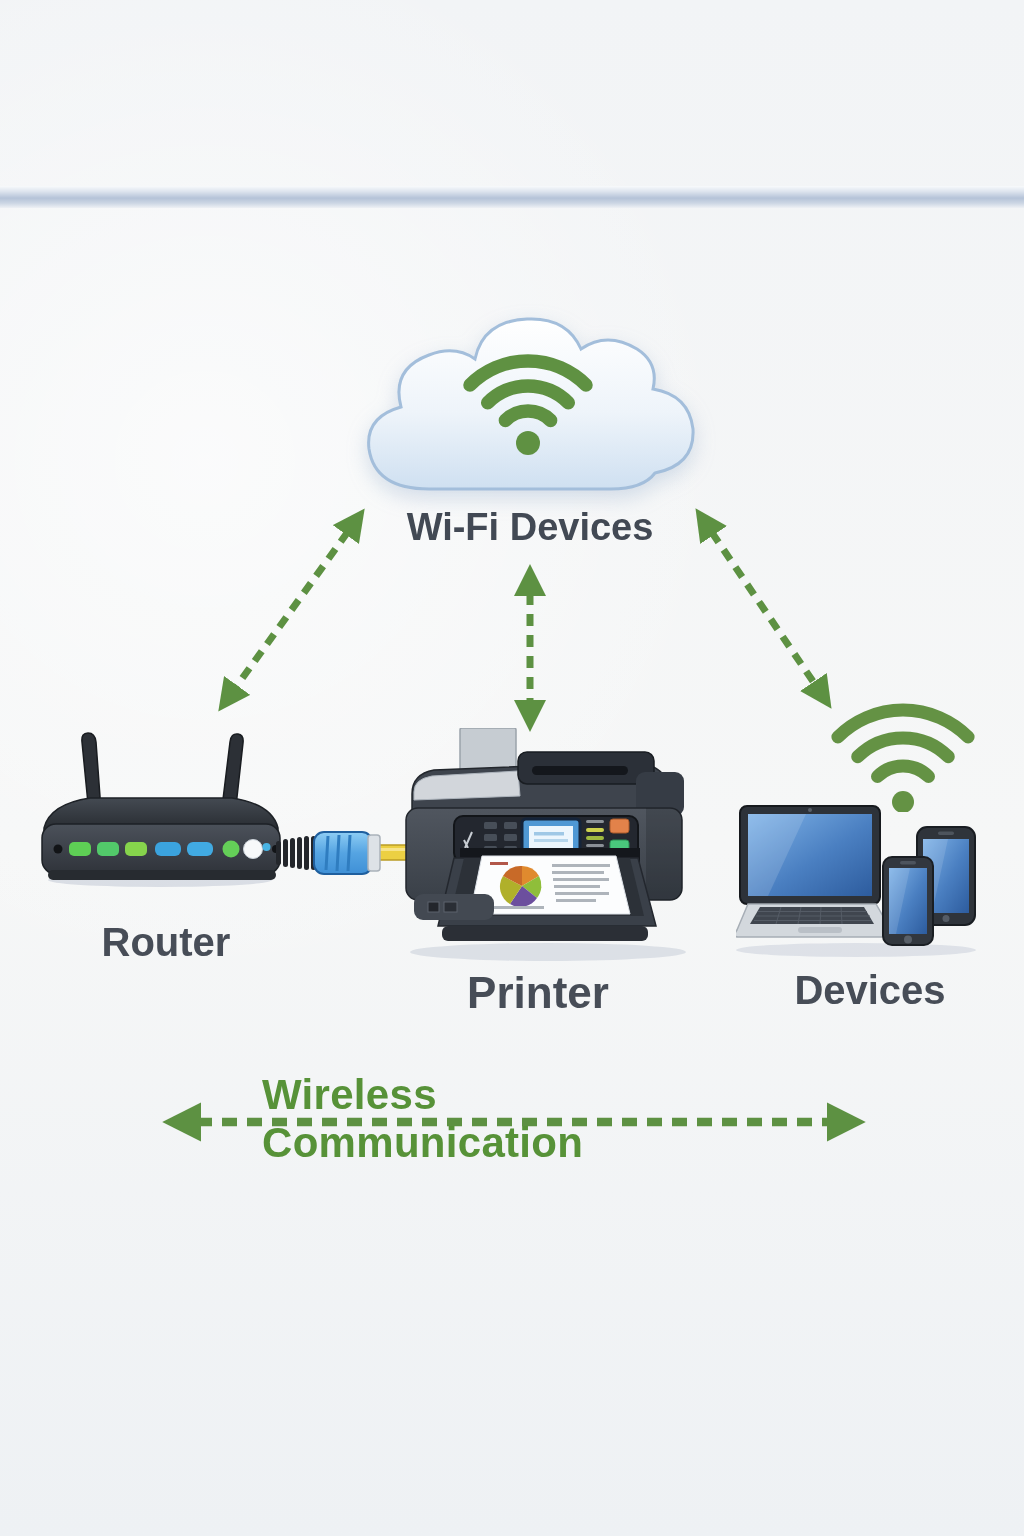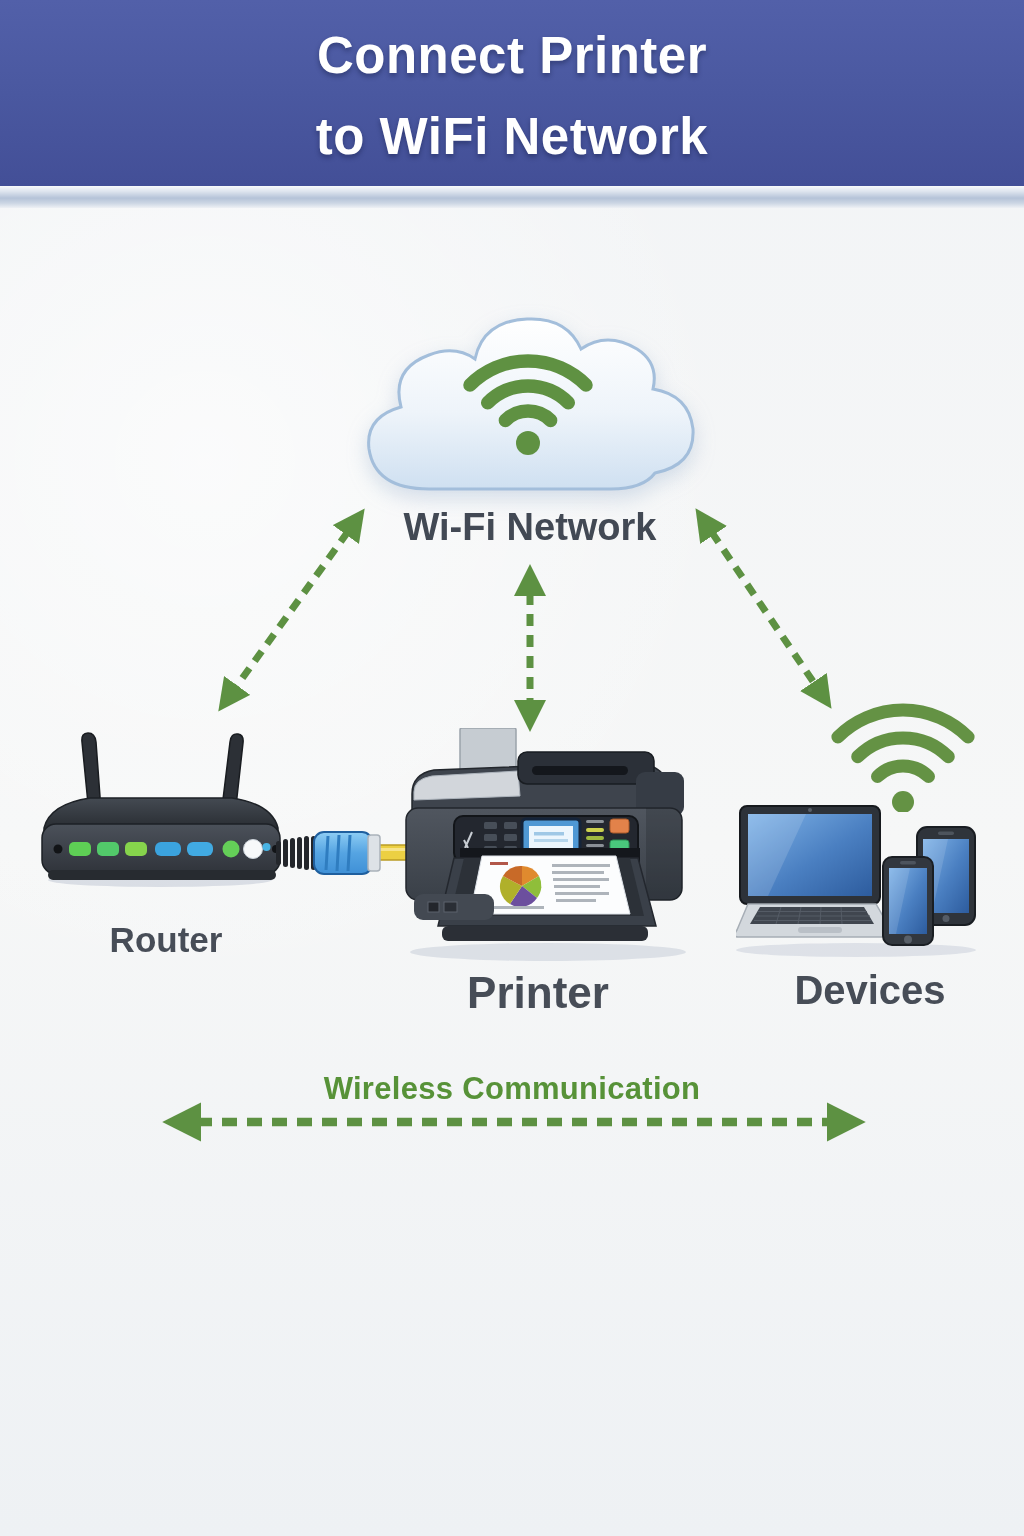--- a/index.html
+++ b/index.html
@@ -36,37 +36,33 @@
                   filter:drop-shadow(0 8px 10px rgba(120,150,190,0.28)); }
   .router-svg   { position:absolute; left:38px;  top:726px; width:250px; height:162px; }
   .cable-svg    { position:absolute; left:276px; top:826px; width:150px; height:64px;  }
   .printer-svg  { position:absolute; left:398px; top:728px; width:295px; height:240px; }
   .devwifi-svg  { position:absolute; left:828px; top:700px; width:155px; height:112px; }
   .devices-svg  { position:absolute; left:736px; top:800px; width:250px; height:160px; }
 
   
   .label { position:absolute; text-align:center; color:#474d57; font-weight:bold; }
   .cloud-label    { left:330px; top:506px; width:400px; font-size:38px; color:#424954; }
-  .router-label   { left:66px;  top:920px; width:200px; font-size:35px; }
+  .router-label   { left:66px;  top:920px; width:200px; font-size:40px; }
   .printer-label  { left:438px; top:968px; width:200px; font-size:44px; }
   .devices-label  { left:770px; top:968px; width:200px; font-size:40px; }
   .wireless-label {
-    position:absolute; left:262px; top:1071px; width:500px; text-align:center;
-    font-size:31px; font-weight:600; color:#579238; letter-spacing:0.3px;
+    position:absolute; left:262px; top:1071px; width:500px; text-align:left;
+    font-size:42px; font-weight:600; color:#579238; letter-spacing:0.3px;
   }
 </style>
 </head>
 <body>
 
 <div class="page">
 
-  <header class="banner">
-    <div class="title-line">Connect Printer</div>
-    <div class="title-line">to WiFi Network</div>
-  </header>
   <div class="banner-strip"></div>
 
   <svg class="arrows-overlay" viewBox="0 0 1024 1536">
     <defs>
       <marker id="ah" viewBox="0 0 10 10" refX="7.5" refY="5" markerWidth="4.6" markerHeight="4.6" orient="auto-start-reverse">
         <path d="M0,0 L10,5 L0,10 Z" fill="#5d9142"></path>
       </marker>
     </defs>
     <g stroke="#5d9142" stroke-width="7" fill="none">
       <line x1="360" y1="515" x2="223" y2="705" stroke-dasharray="12 9" marker-start="url(#ah)" marker-end="url(#ah)"></line>
@@ -89,21 +85,21 @@
                Q 138 28 182 26 Q 222 24 236 56 Q 262 38 292 56 Q 314 70 308 96
                Q 344 102 348 136 Q 350 172 310 180 Q 298 196 266 196 Z" fill="url(#cg)" stroke="#a3bedb" stroke-width="3"></path>
       <g stroke="#5f9142" stroke-width="13.5" fill="none" stroke-linecap="round">
         <path d="M 125 92 A 82 82 0 0 1 241 92"></path>
         <path d="M 142.7 109.7 A 57 57 0 0 1 223.3 109.7"></path>
         <path d="M 160.4 127.4 A 32 32 0 0 1 205.6 127.4"></path>
         <circle cx="183" cy="150" r="12" fill="#5f9142" stroke="none"></circle>
       </g>
     </svg>
   </div>
-  <div class="label cloud-label">Wi-Fi Network</div>
+  <div class="label cloud-label">Wi-Fi Devices</div>
 
   <svg class="router-svg" viewBox="0 0 250 162">
     <defs>
       <linearGradient id="rTop" x1="0" y1="0" x2="0" y2="1">
         <stop offset="0" stop-color="#444a52"></stop>
           <stop offset="1" stop-color="#24282d"></stop>
       </linearGradient>
       <linearGradient id="rFace" x1="0" y1="0" x2="0" y2="1">
         <stop offset="0" stop-color="#4b515a"></stop>
           <stop offset="1" stop-color="#2f333a"></stop>

